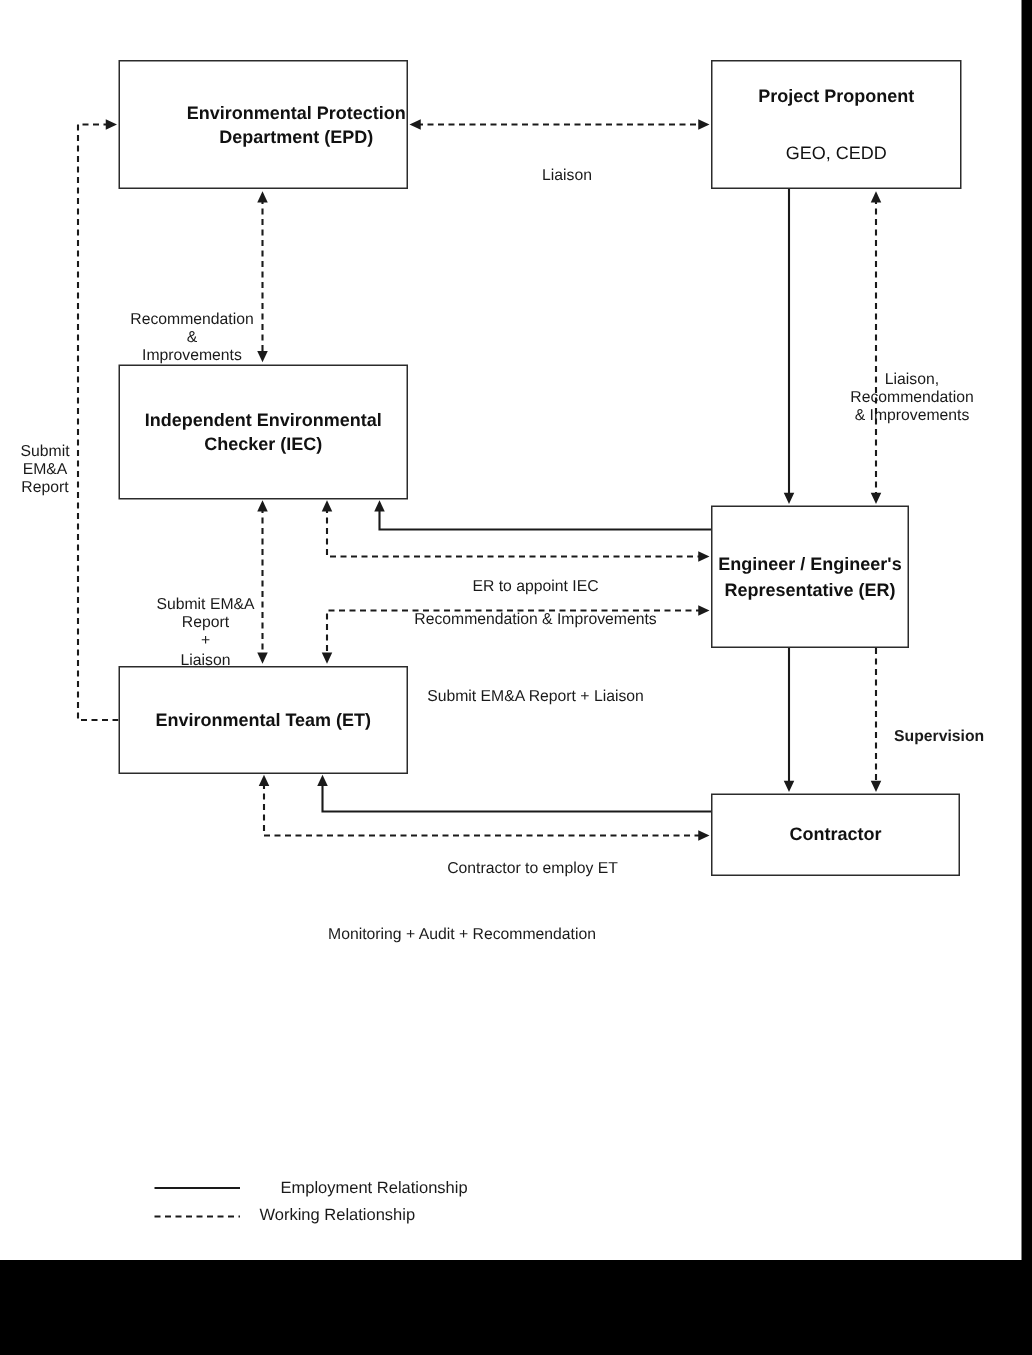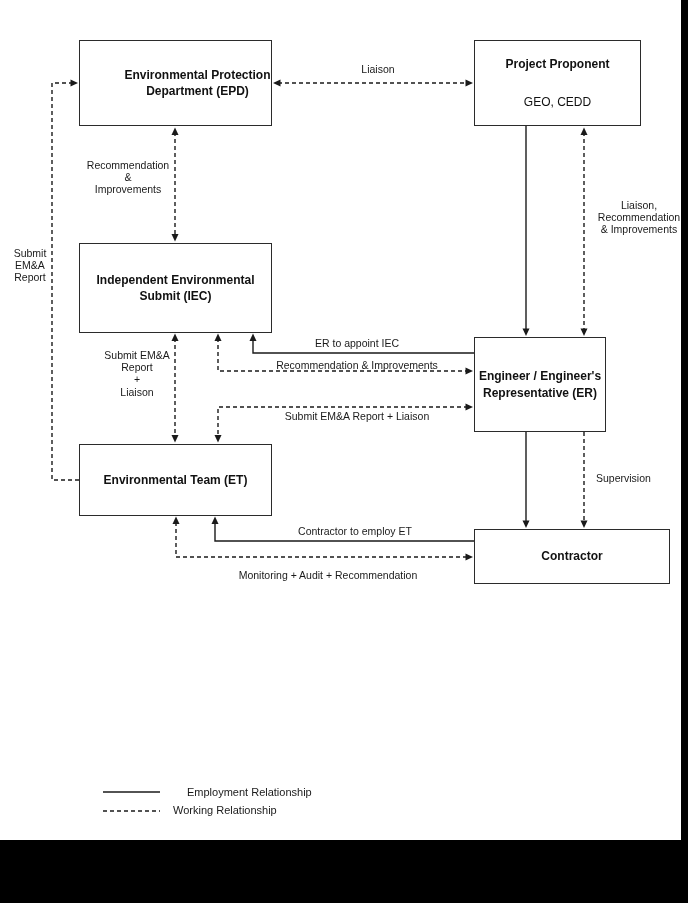--- a/index.html
+++ b/index.html
@@ -13,21 +13,21 @@
     position:absolute;border:1.5px solid #2b2b2b;background:#fff;
     display:flex;flex-direction:column;align-items:center;justify-content:center;
     text-align:center;font-weight:bold;font-size:12px;color:#111;
     line-height:1.35;white-space:pre-line;box-sizing:border-box;
   }
   .box .subtitle{font-weight:normal;margin-top:22px;}
   .lbl{
     position:absolute;font-size:10.5px;color:#1a1a1a;line-height:1.16;
     white-space:pre-line;
   }
-  .lbl.c{transform:translateX(-50%);text-align:center;}
+  .lbl.c{transform:translateX(-50%);text-align:center;margin-top:48px;}
   .legend-text{position:absolute;font-size:11px;color:#1a1a1a;}
   svg{display:block;}
   path,line{stroke:#1a1a1a;fill:none;}
   .solid{stroke-width:1.4;}
   .dash{stroke-width:1.4;stroke-dasharray:4 3;}
   polygon{fill:#1a1a1a;stroke:none;}
 </style>
 </head>
 <body>
 
@@ -117,54 +117,54 @@
 
 <div class="box" style="left:79px;top:40px;width:193px;height:86px;padding-left:44px;">Environmental Protection
 Department (EPD)</div>
 
 <div class="box" style="left:474px;top:40px;width:167px;height:86px;">
   <div>Project Proponent</div>
   <div class="subtitle">GEO, CEDD</div>
 </div>
 
 <div class="box" style="left:79px;top:243px;width:193px;height:90px;">Independent Environmental
-Submit (IEC)</div>
+Checker (IEC)</div>
 
 <div class="box" style="left:474px;top:337px;width:132px;height:95px;">Engineer / Engineer's
 Representative (ER)</div>
 
 <div class="box" style="left:79px;top:444px;width:193px;height:72px;">Environmental Team (ET)</div>
 
-<div class="box" style="left:474px;top:529px;width:196px;height:55px;">Contractor</div>
+<div class="box" style="left:474px;top:529px;width:166px;height:55px;">Contractor</div>
 
 <div class="lbl c" style="left:378px;top:63px;">Liaison</div>
 
 <div class="lbl c" style="left:128px;top:159px;">Recommendation
 &amp;
 Improvements</div>
 
 <div class="lbl c" style="left:30px;top:247px;">Submit
 EM&amp;A
 Report</div>
 
-<div class="lbl c" style="left:639px;top:199px;">Liaison,
+<div class="lbl c" style="left:608px;top:199px;">Liaison,
 Recommendation
 &amp; Improvements</div>
 
 <div class="lbl c" style="left:357px;top:337px;">ER to appoint IEC</div>
 
 <div class="lbl c" style="left:357px;top:359px;">Recommendation &amp; Improvements</div>
 
 <div class="lbl c" style="left:357px;top:410px;">Submit EM&amp;A Report + Liaison</div>
 
 <div class="lbl c" style="left:137px;top:349px;">Submit EM&amp;A
 Report
 +
 Liaison</div>
 
-<div class="lbl" style="left:596px;top:472px;">Supervision</div>
+<div class="lbl" style="left:596px;top:485px;font-weight:bold;">Supervision</div>
 
 <div class="lbl c" style="left:355px;top:525px;">Contractor to employ ET</div>
 
-<div class="lbl c" style="left:328px;top:569px;text-align:right;">Monitoring + Audit + Recommendation</div>
+<div class="lbl c" style="left:308px;top:569px;text-align:right;">Monitoring + Audit + Recommendation</div>
 
 <div class="legend-text" style="left:173px;top:786px;padding-left:14px;">Employment Relationship</div>
 <div class="legend-text" style="left:173px;top:804px;">Working Relationship</div>
 
 </body></html>

